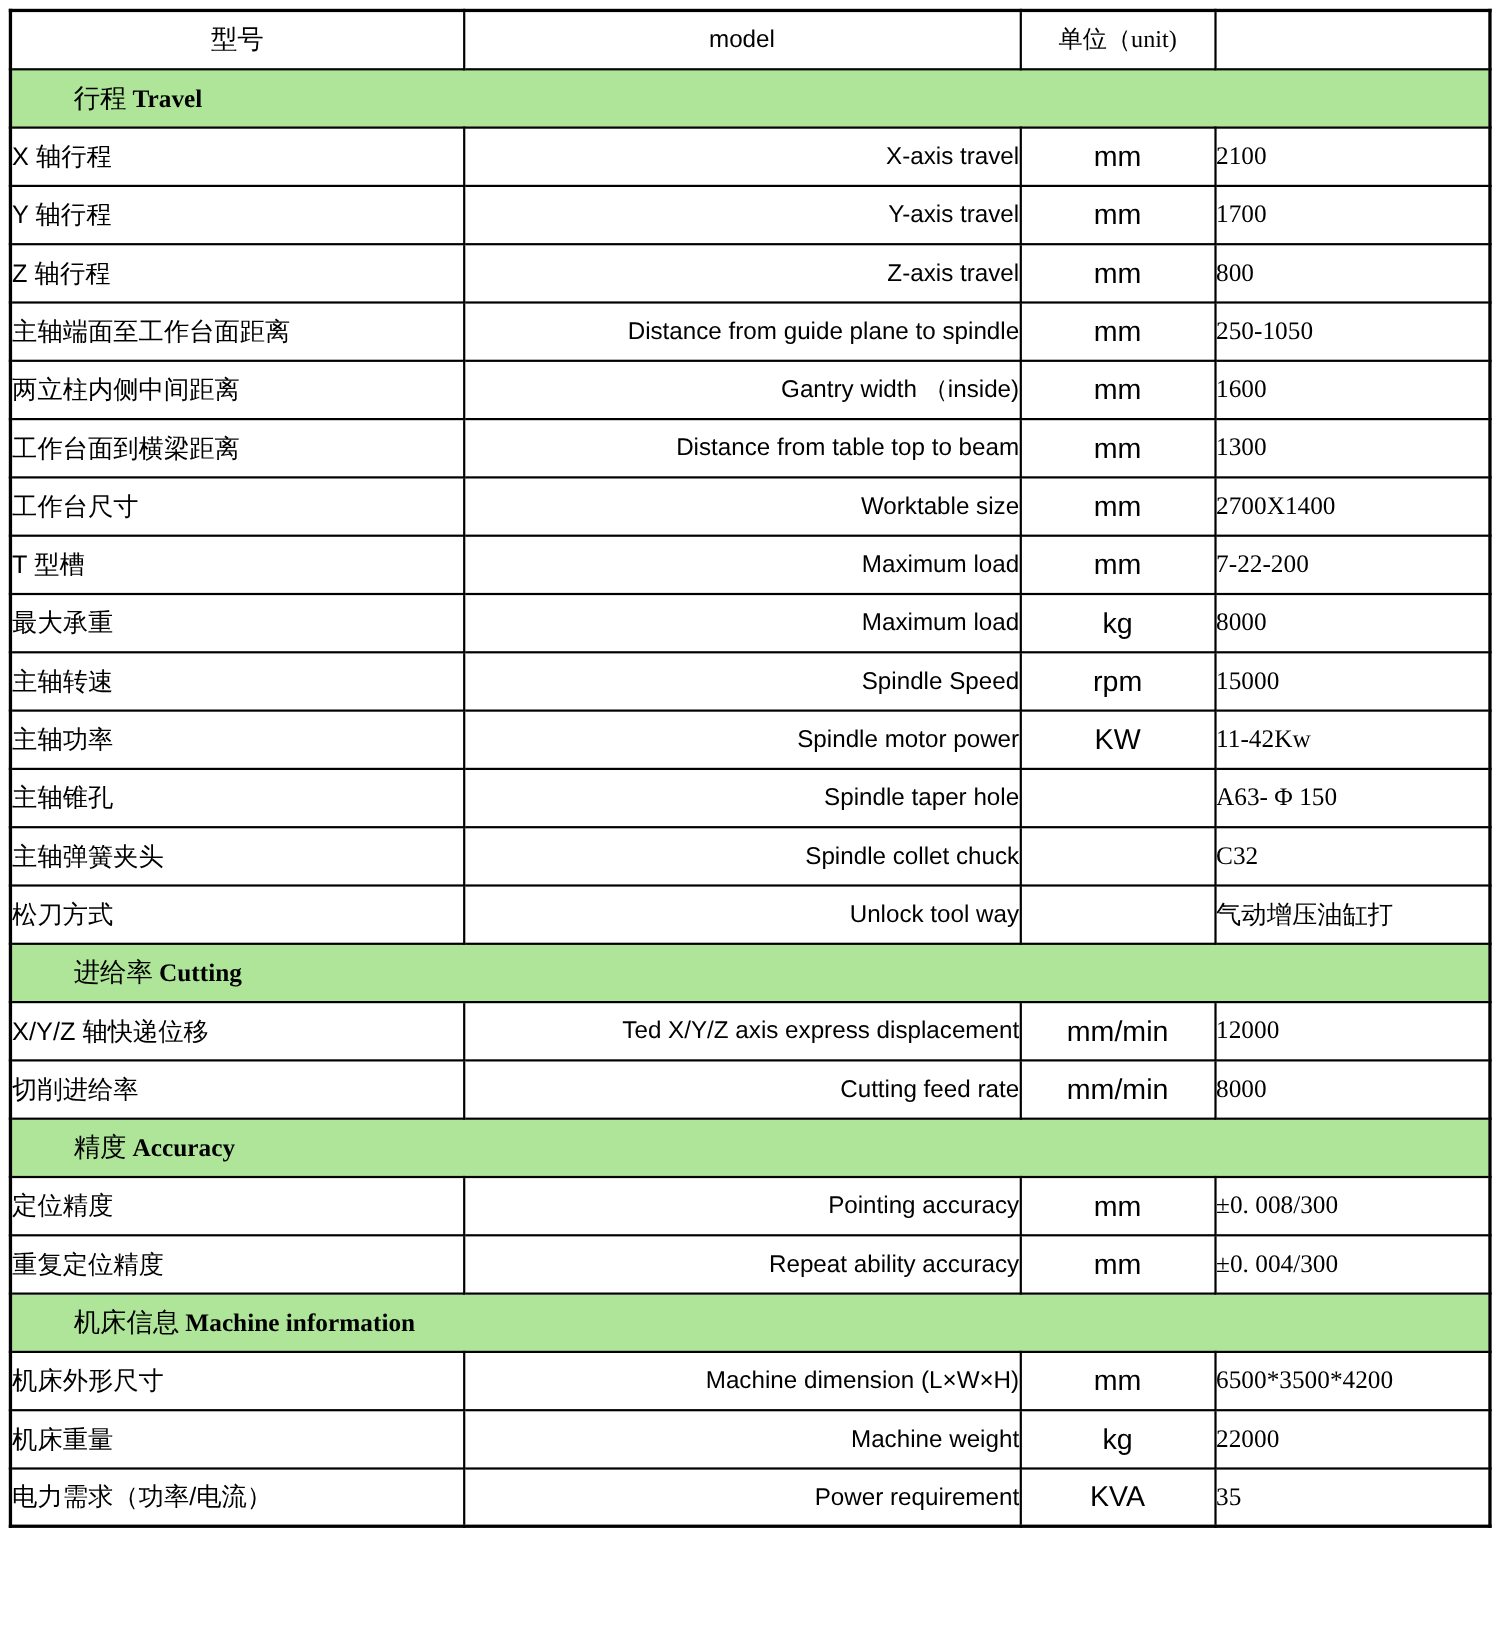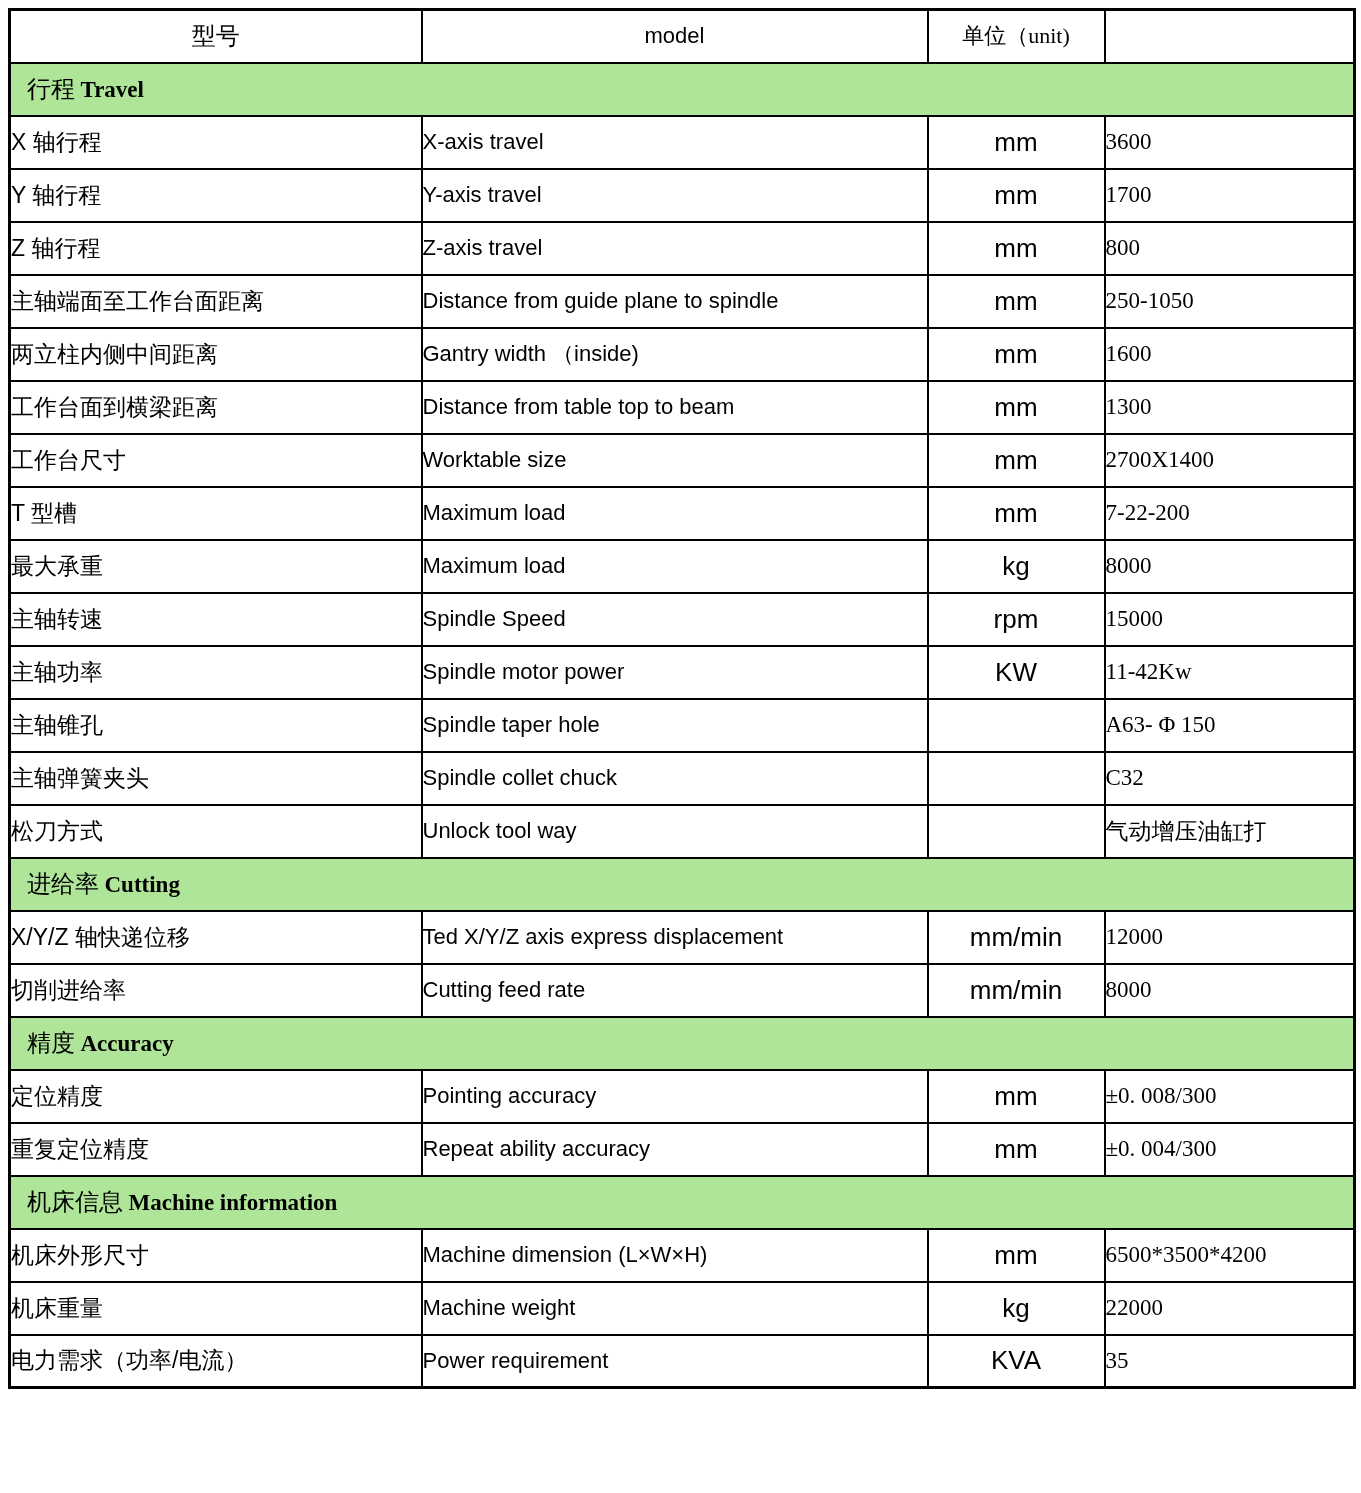--- a/index.html
+++ b/index.html
@@ -41,21 +41,21 @@
     font-family: "Liberation Sans", sans-serif;
     font-size: 23px;
     padding-left: 14px;
     text-align: left;
     margin-top: 48px;
   }
   .en {
     font-family: "Liberation Sans", sans-serif;
     font-size: 22px;
     padding-left: 14px;
-    text-align: left;
+    text-align: right;
   }
   .unit {
     font-family: "Liberation Sans", sans-serif;
     font-size: 26px;
     padding-left: 12px;
     text-align: center;
   }
   .val {
     font-family: "Liberation Serif", serif;
     font-size: 23px;
@@ -83,20 +83,21 @@
   }
   
   tr.sec td {
     background: #aee599;
     padding-left: 16px;
     text-align: left;
   }
   .sec-zh {
     font-family: "Liberation Serif", serif;
     font-size: 24px;
+    margin-left: 40px;
   }
   .sec-en {
     font-family: Liberation Serif, serif;
     font-size: 23px;
     font-weight: bold;
   }
   
   td.top-align {
     vertical-align: top;
     padding-top: 6px;
@@ -125,21 +126,21 @@
       <th></th>
     </tr>
 
     <tr class="sec">
       <td colspan="4"><span class="sec-zh">行程</span> <span class="sec-en">Travel</span></td>
     </tr>
     <tr>
       <td class="zh">X 轴行程</td>
       <td class="en">X-axis travel</td>
       <td class="unit">mm</td>
-      <td class="val">3600</td>
+      <td class="val">2100</td>
     </tr>
     <tr>
       <td class="zh">Y 轴行程</td>
       <td class="en">Y-axis travel</td>
       <td class="unit">mm</td>
       <td class="val">1700</td>
     </tr>
     <tr>
       <td class="zh">Z 轴行程</td>
       <td class="en">Z-axis travel</td>

